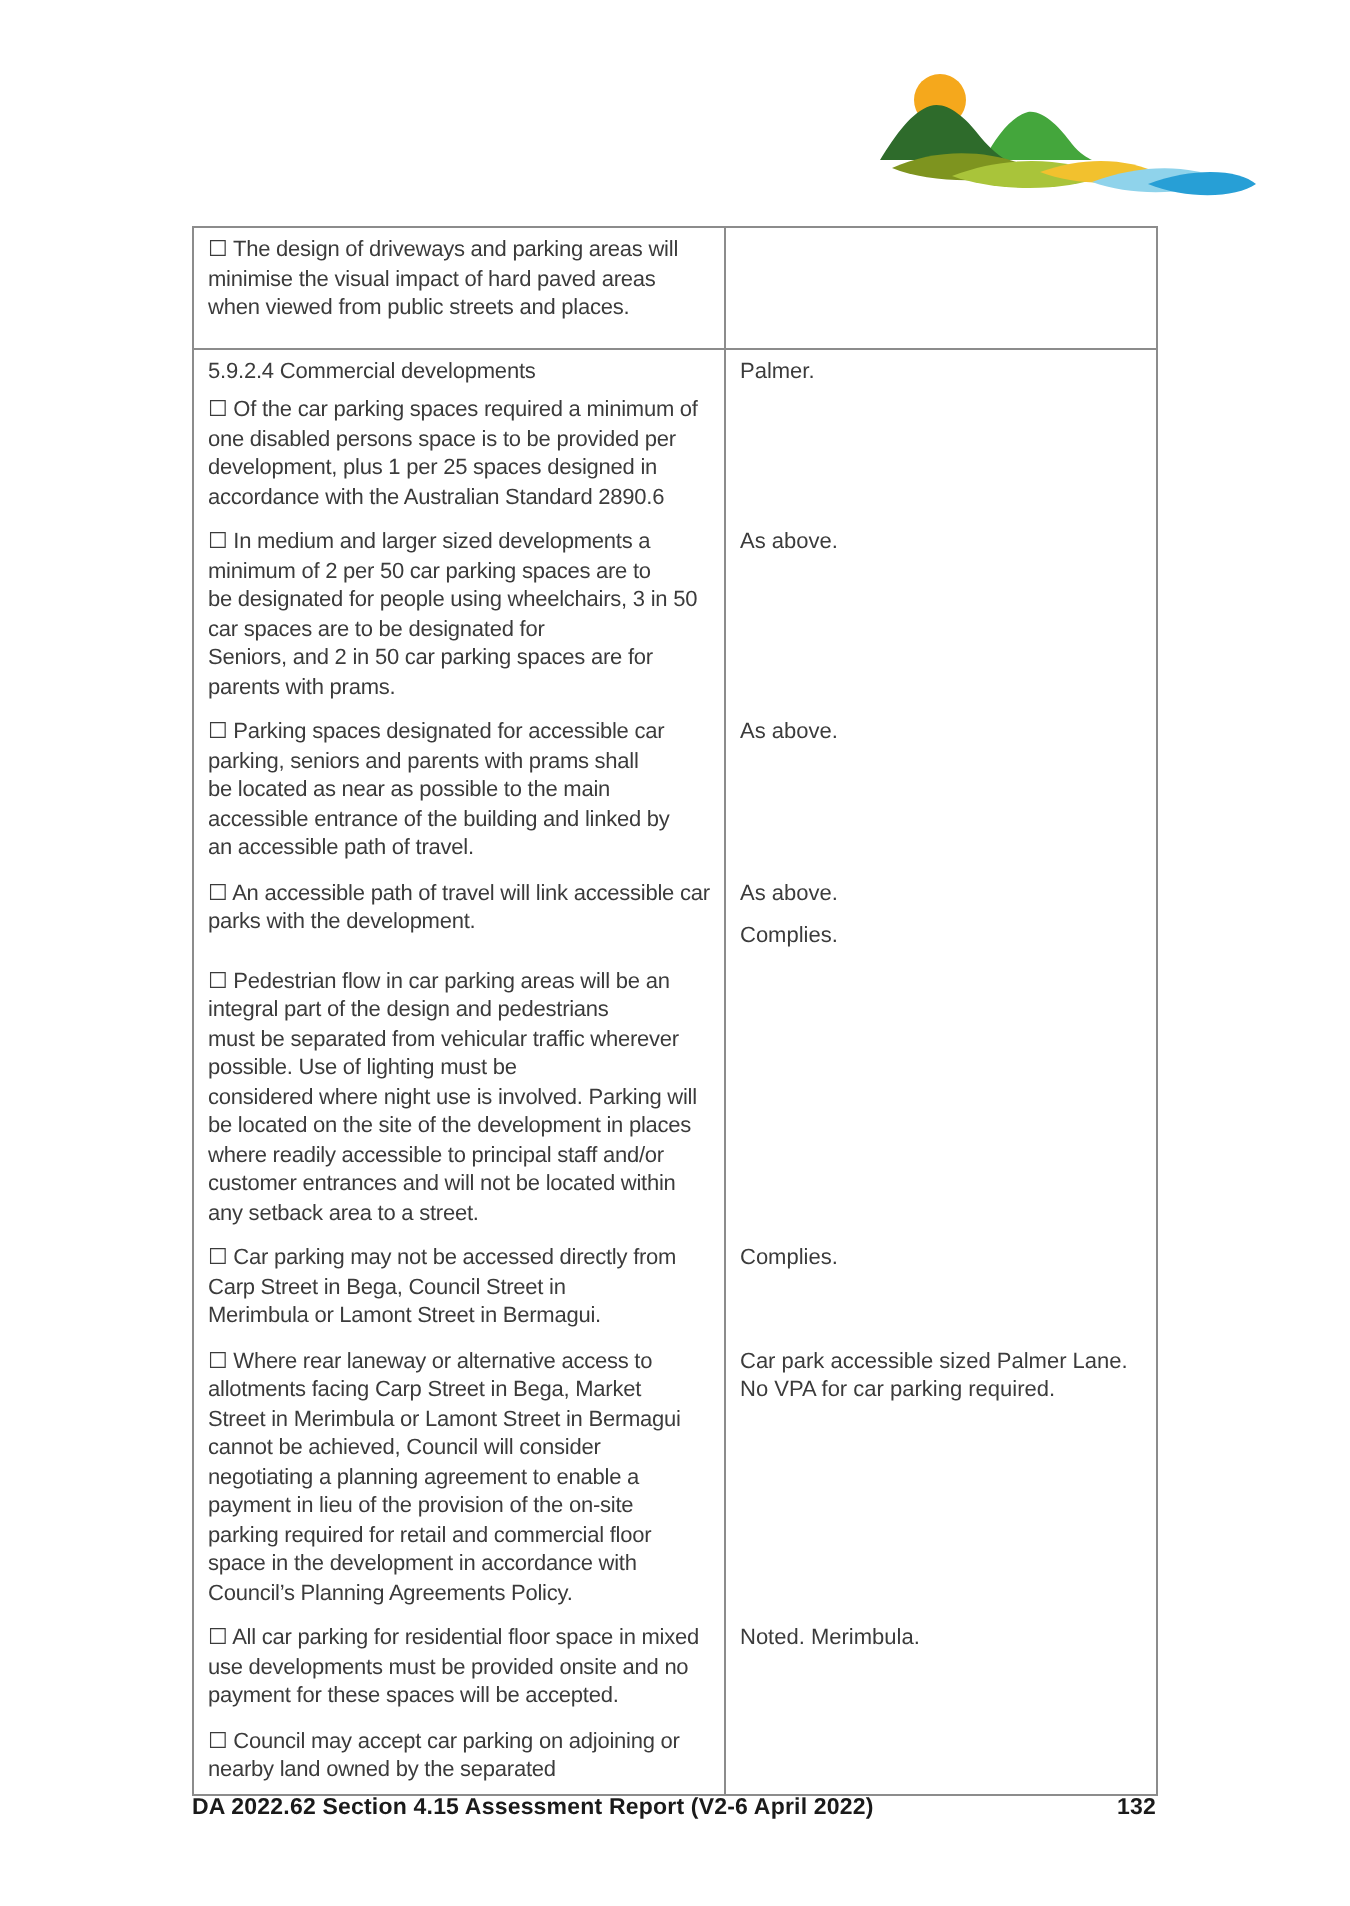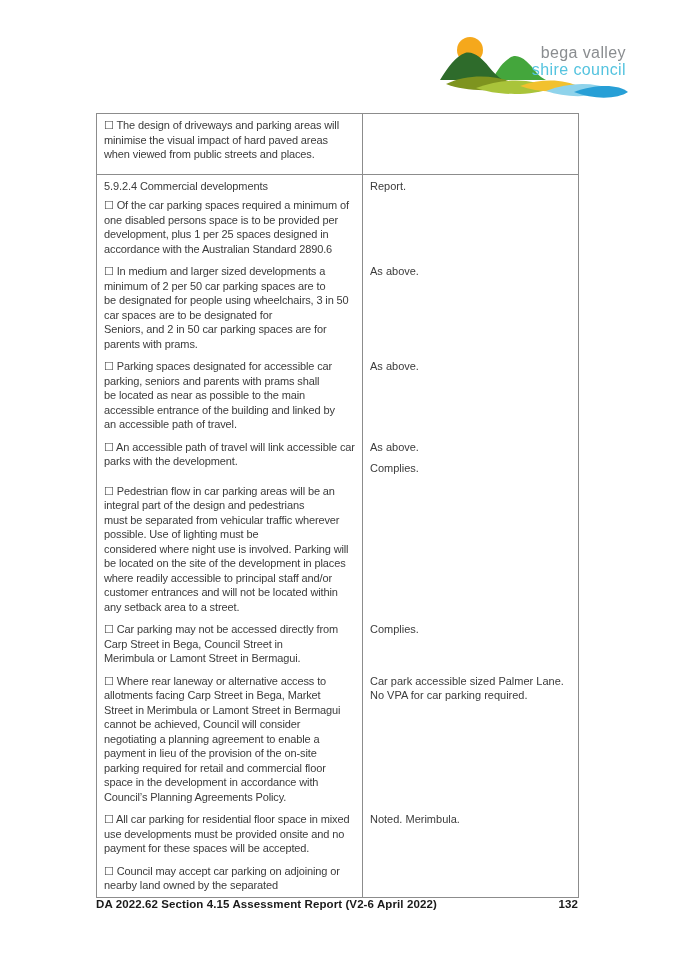--- a/index.html
+++ b/index.html
@@ -86,24 +86,20 @@
     <svg width="188" height="66" viewBox="0 0 188 66">
       <circle cx="30" cy="14" r="13" fill="#f5a81c"></circle>
       <path d="M52 44 C58 32 66 22 74 20 C82 19 90 28 96 36 C100 41 104 43 106 44 Z" fill="#44a63c"></path>
       <path d="M0 44 C8 31 16 20 25 17 C33 14.5 42 22 49 31 C53 36 58 41 63 44 Z" fill="#2e6b2b"></path>
       <path d="M6 48 C30 37 58 39 78 49 C58 56 26 56 6 48 Z" fill="#7e941f"></path>
       <path d="M36 52 C64 41 94 43 112 52 C92 60 58 60 36 52 Z" fill="#a9c43a"></path>
       <path d="M80 50 C102 42 124 43 140 51 C122 57 98 57 80 50 Z" fill="#f2c12e"></path>
       <path d="M106 55 C130 46 154 46 172 54 C152 62 126 62 106 55 Z" fill="#8fd3eb"></path>
       <path d="M134 56 C158 47 180 49 188 56 C178 63 154 64 134 56 Z" fill="#279fd6"></path>
     </svg>
-    <div class="logo-text">
-      <span class="logo-line1">bega valley</span>
-      <span class="logo-line2">shire council</span>
-    </div>
   </div>
 
   <table class="doc-table">
     <colgroup>
         <col style="width:266px">
         <col style="width:216px">
       </colgroup>
     <tbody>
       <tr class="row-first">
         <td class="cell-req">
@@ -117,21 +113,21 @@
       </tr>
       <tr>
         <td class="cell-req">
           <div class="section-heading">5.9.2.4 Commercial developments</div>
           <div class="req">☐ Of the car parking spaces required a minimum of
 one disabled persons space is to be provided per
 development, plus 1 per 25 spaces designed in
 accordance with the Australian Standard 2890.6</div>
         </td>
         <td class="cell-resp">
-          <div class="resp">Report.</div>
+          <div class="resp">Palmer.</div>
         </td>
       </tr>
       <tr>
         <td class="cell-req">
           <div class="req">☐ In medium and larger sized developments a
 minimum of 2 per 50 car parking spaces are to
 be designated for people using wheelchairs, 3 in 50
 car spaces are to be designated for
 Seniors, and 2 in 50 car parking spaces are for
 parents with prams.</div>

